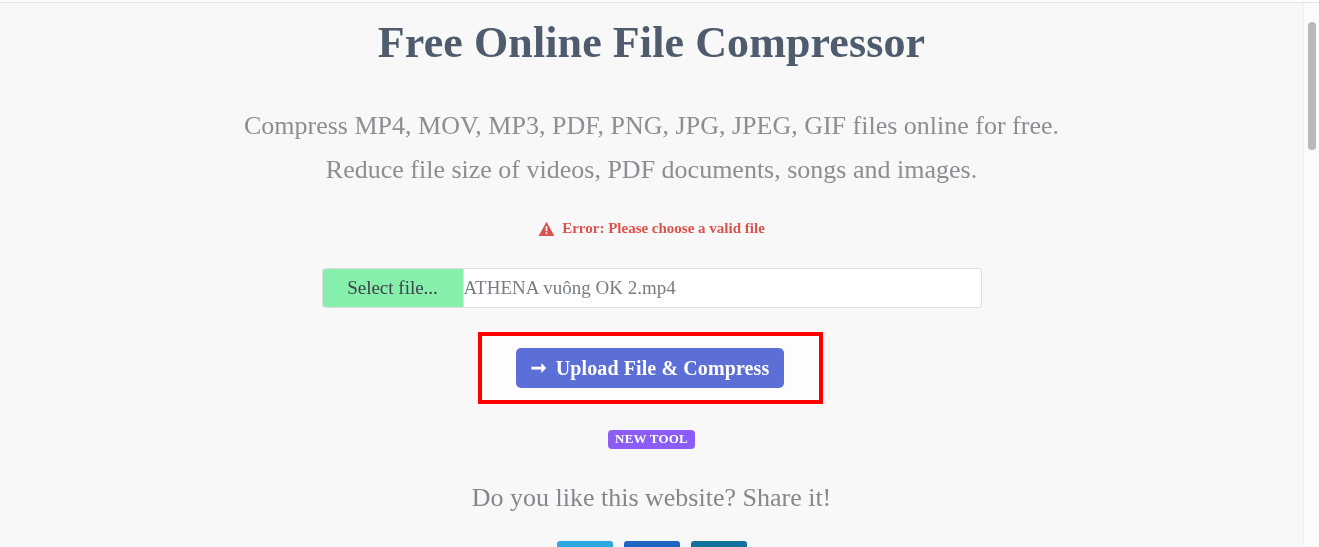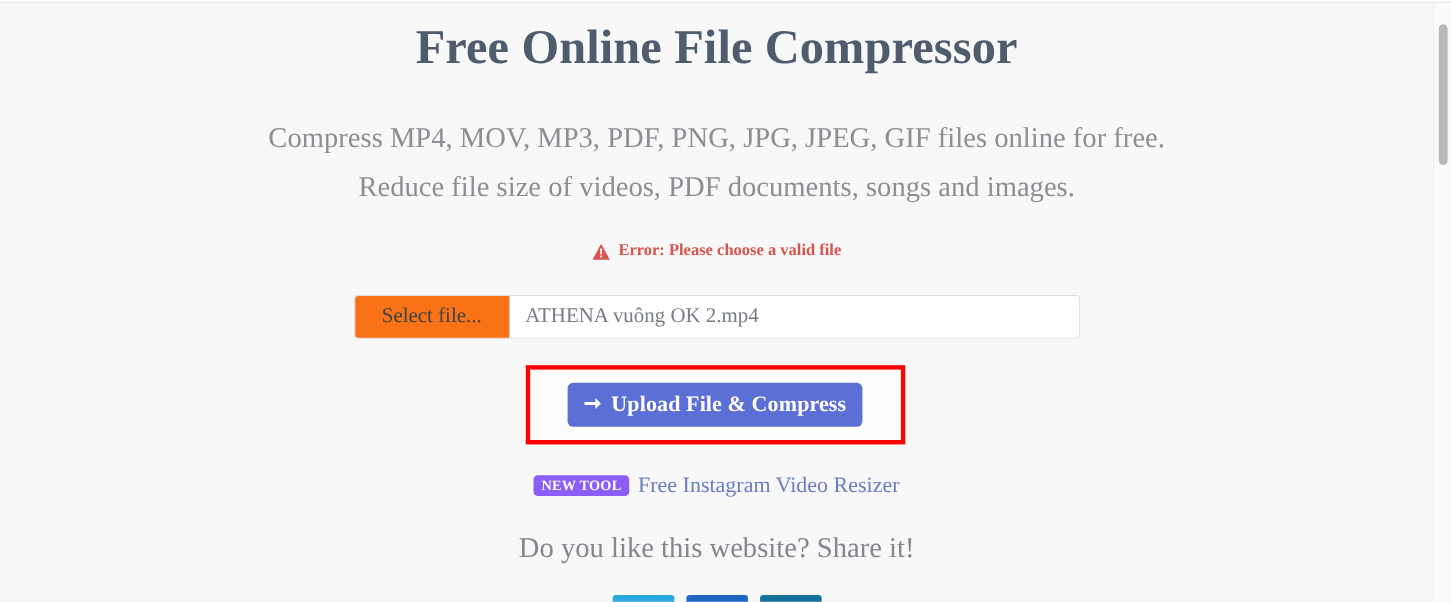--- a/index.html
+++ b/index.html
@@ -84,40 +84,39 @@
   .file-row {
     margin: 29px auto 0 auto;
     width: 660px;
     height: 40px;
     display: flex;
     align-items: stretch;
     border-radius: 4px;
   }
   .select-file-btn {
     width: 142px;
-    background: #f97316;
+    background: #86efac;
     border: 1px solid #e0e0e0;
     border-radius: 4px 0 0 4px;
     display: flex;
     align-items: center;
     justify-content: center;
     font-size: 19px;
     color: #3e4249;
     box-sizing: border-box;
     cursor: pointer;
   }
   .file-name-field {
     flex: 1;
     background: #ffffff;
     border: 1px solid #e0e0e0;
     border-left: none;
     border-radius: 0 4px 4px 0;
     display: flex;
     align-items: center;
-    padding-left: 14px;
     font-size: 19px;
     color: #787d85;
     box-sizing: border-box;
     cursor: pointer;
   }
 
   
   .annotation-box {
     position: absolute;
     left: 478px;
@@ -271,21 +270,20 @@
 
   <div class="upload-btn-wrap">
     <button class="upload-btn" style="background: rgb(92, 111, 214);">
       <span class="arrow-icon">➞</span>
       <span>Upload File &amp; Compress</span>
     </button>
   </div>
 
   <div class="new-tool-row">
     <span class="new-tool-badge" style="background: #8b5cf6;">NEW TOOL</span>
-    <a class="new-tool-link" style="color: rgb(107, 124, 196);">Free Instagram Video Resizer</a>
   </div>
 
   <div class="share-text">Do you like this website? Share it!</div>
 
   <div class="share-row">
     <div class="share-btn" style="background: rgb(44, 169, 225);"></div>
     <div class="share-btn" style="background: rgb(31, 101, 196);"></div>
     <div class="share-btn" style="background: rgb(17, 114, 155);"></div>
   </div>
 </div>

